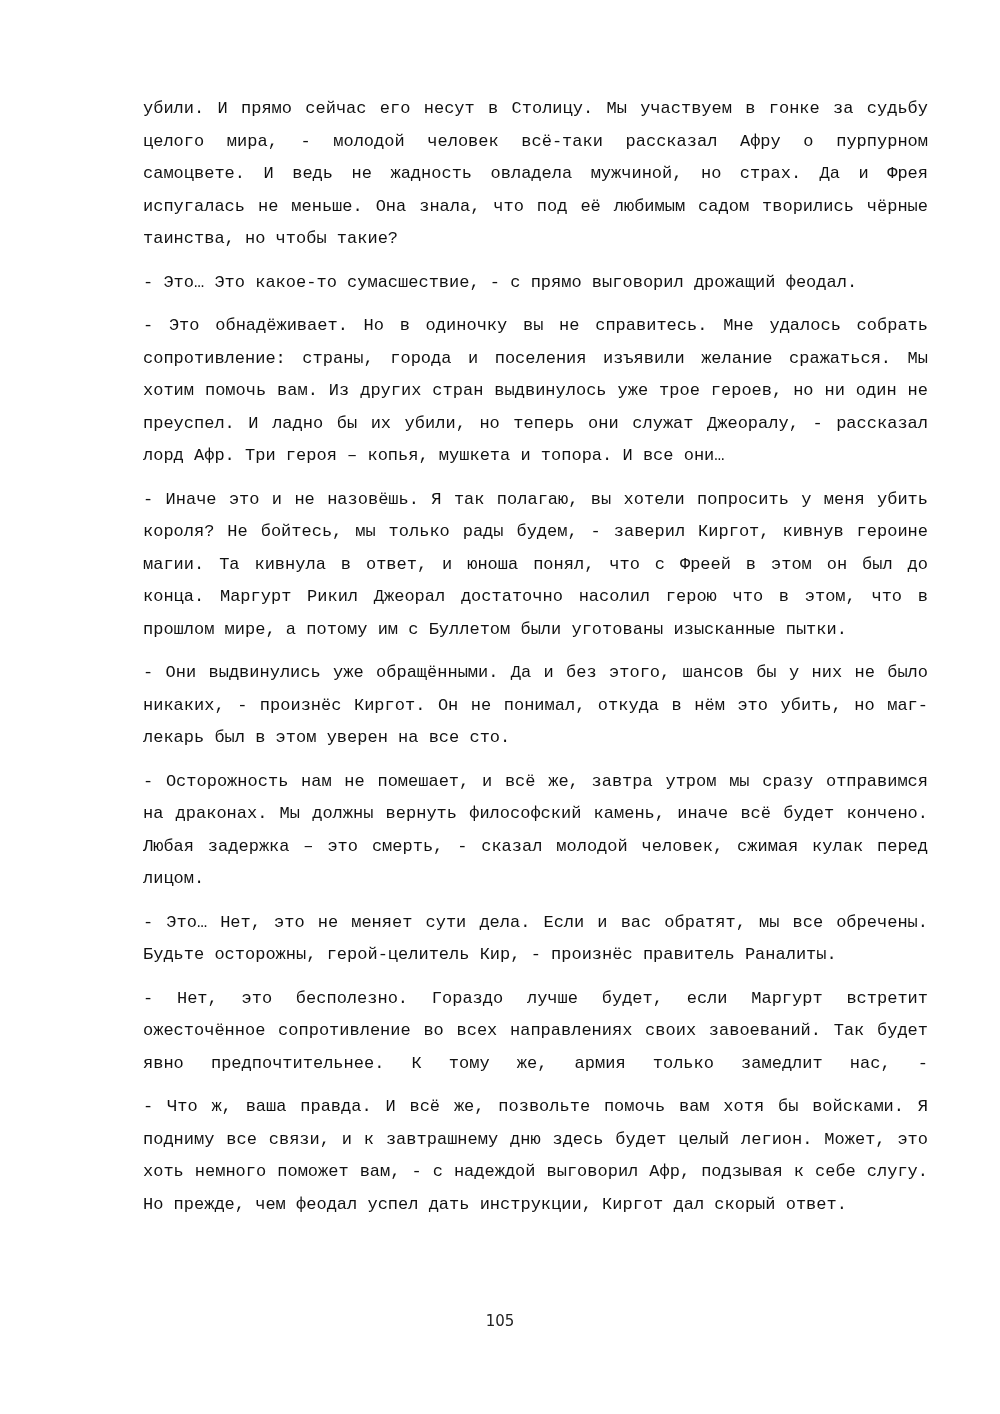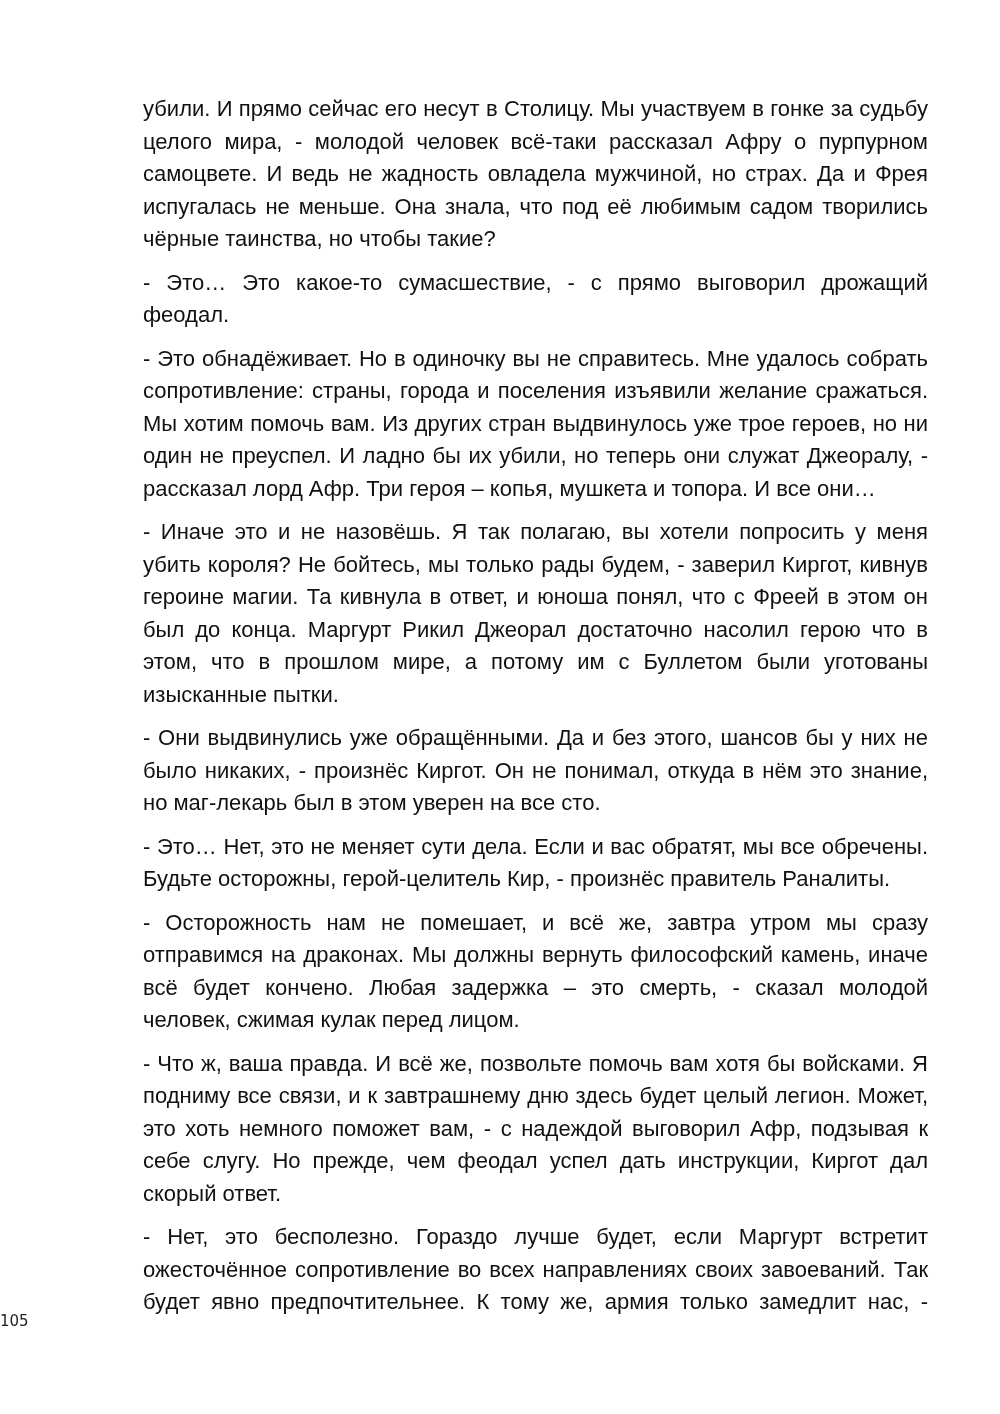--- a/index.html
+++ b/index.html
@@ -11,51 +11,52 @@
       width: 1000px;
       height: 1414px;
       position: relative;
       overflow: hidden;
     }
     .page {
       position: absolute;
       left: 143px;
       top: 93px;
       width: 785px;
-      font-family: Liberation Sans, sans-serif;
-      font-size: 22px;
+      font-family: Liberation Mono, monospace;
+      font-size: 17px;
       line-height: 32.5px;
       color: #111111;
       text-align: justify;
     }
     .para {
       margin: 0 0 11px 0;
       text-align: justify;
     }
     .para.last {
       text-align-last: justify;
     }
     .page-number {
       position: absolute;
       left: 0;
       width: 1000px;
       top: 1312px;
+      text-align: center;
       font-family: "DejaVu Sans", sans-serif;
       font-size: 15px;
       color: #222222;
     }
   </style>
 </head>
 <body>
 
 <div class="page">
   <p class="para">убили. И прямо сейчас его несут в Столицу. Мы участвуем в гонке за судьбу целого мира, - молодой человек всё-таки рассказал Афру о пурпурном самоцвете. И ведь не жадность овладела мужчиной, но страх. Да и Фрея испугалась не меньше. Она знала, что под её любимым садом творились чёрные таинства, но чтобы такие?</p>
   <p class="para">- Это… Это какое-то сумасшествие, - с прямо выговорил дрожащий феодал.</p>
   <p class="para">- Это обнадёживает. Но в одиночку вы не справитесь. Мне удалось собрать сопротивление: страны, города и поселения изъявили желание сражаться. Мы хотим помочь вам. Из других стран выдвинулось уже трое героев, но ни один не преуспел. И ладно бы их убили, но теперь они служат Джеоралу, - рассказал лорд Афр. Три героя – копья, мушкета и топора. И все они…</p>
   <p class="para">- Иначе это и не назовёшь. Я так полагаю, вы хотели попросить у меня убить короля? Не бойтесь, мы только рады будем, - заверил Киргот, кивнув героине магии. Та кивнула в ответ, и юноша понял, что с Фреей в этом он был до конца. Маргурт Рикил Джеорал достаточно насолил герою что в этом, что в прошлом мире, а потому им с Буллетом были уготованы изысканные пытки.</p>
-  <p class="para">- Они выдвинулись уже обращёнными. Да и без этого, шансов бы у них не было никаких, - произнёс Киргот. Он не понимал, откуда в нём это знание, но маг-лекарь был в этом уверен на все сто.</p>
+  <p class="para">- Они выдвинулись уже обращёнными. Да и без этого, шансов бы у них не было никаких, - произнёс Киргот. Он не понимал, откуда в нём это убить, но маг-лекарь был в этом уверен на все сто.</p>
+  <p class="para">- Осторожность нам не помешает, и всё же, завтра утром мы сразу отправимся на драконах. Мы должны вернуть философский камень, иначе всё будет кончено. Любая задержка – это смерть, - сказал молодой человек, сжимая кулак перед лицом.</p>
   <p class="para">- Это… Нет, это не меняет сути дела. Если и вас обратят, мы все обречены. Будьте осторожны, герой-целитель Кир, - произнёс правитель Раналиты.</p>
-  <p class="para">- Осторожность нам не помешает, и всё же, завтра утром мы сразу отправимся на драконах. Мы должны вернуть философский камень, иначе всё будет кончено. Любая задержка – это смерть, - сказал молодой человек, сжимая кулак перед лицом.</p>
+  <p class="para last">- Нет, это бесполезно. Гораздо лучше будет, если Маргурт встретит ожесточённое сопротивление во всех направлениях своих завоеваний. Так будет явно предпочтительнее. К тому же, армия только замедлит нас, -</p>
   <p class="para">- Что ж, ваша правда. И всё же, позвольте помочь вам хотя бы войсками. Я подниму все связи, и к завтрашнему дню здесь будет целый легион. Может, это хоть немного поможет вам, - с надеждой выговорил Афр, подзывая к себе слугу. Но прежде, чем феодал успел дать инструкции, Киргот дал скорый ответ.</p>
-  <p class="para last">- Нет, это бесполезно. Гораздо лучше будет, если Маргурт встретит ожесточённое сопротивление во всех направлениях своих завоеваний. Так будет явно предпочтительнее. К тому же, армия только замедлит нас, -</p>
 </div>
 
 <div class="page-number">105</div>
 
 </body></html>

